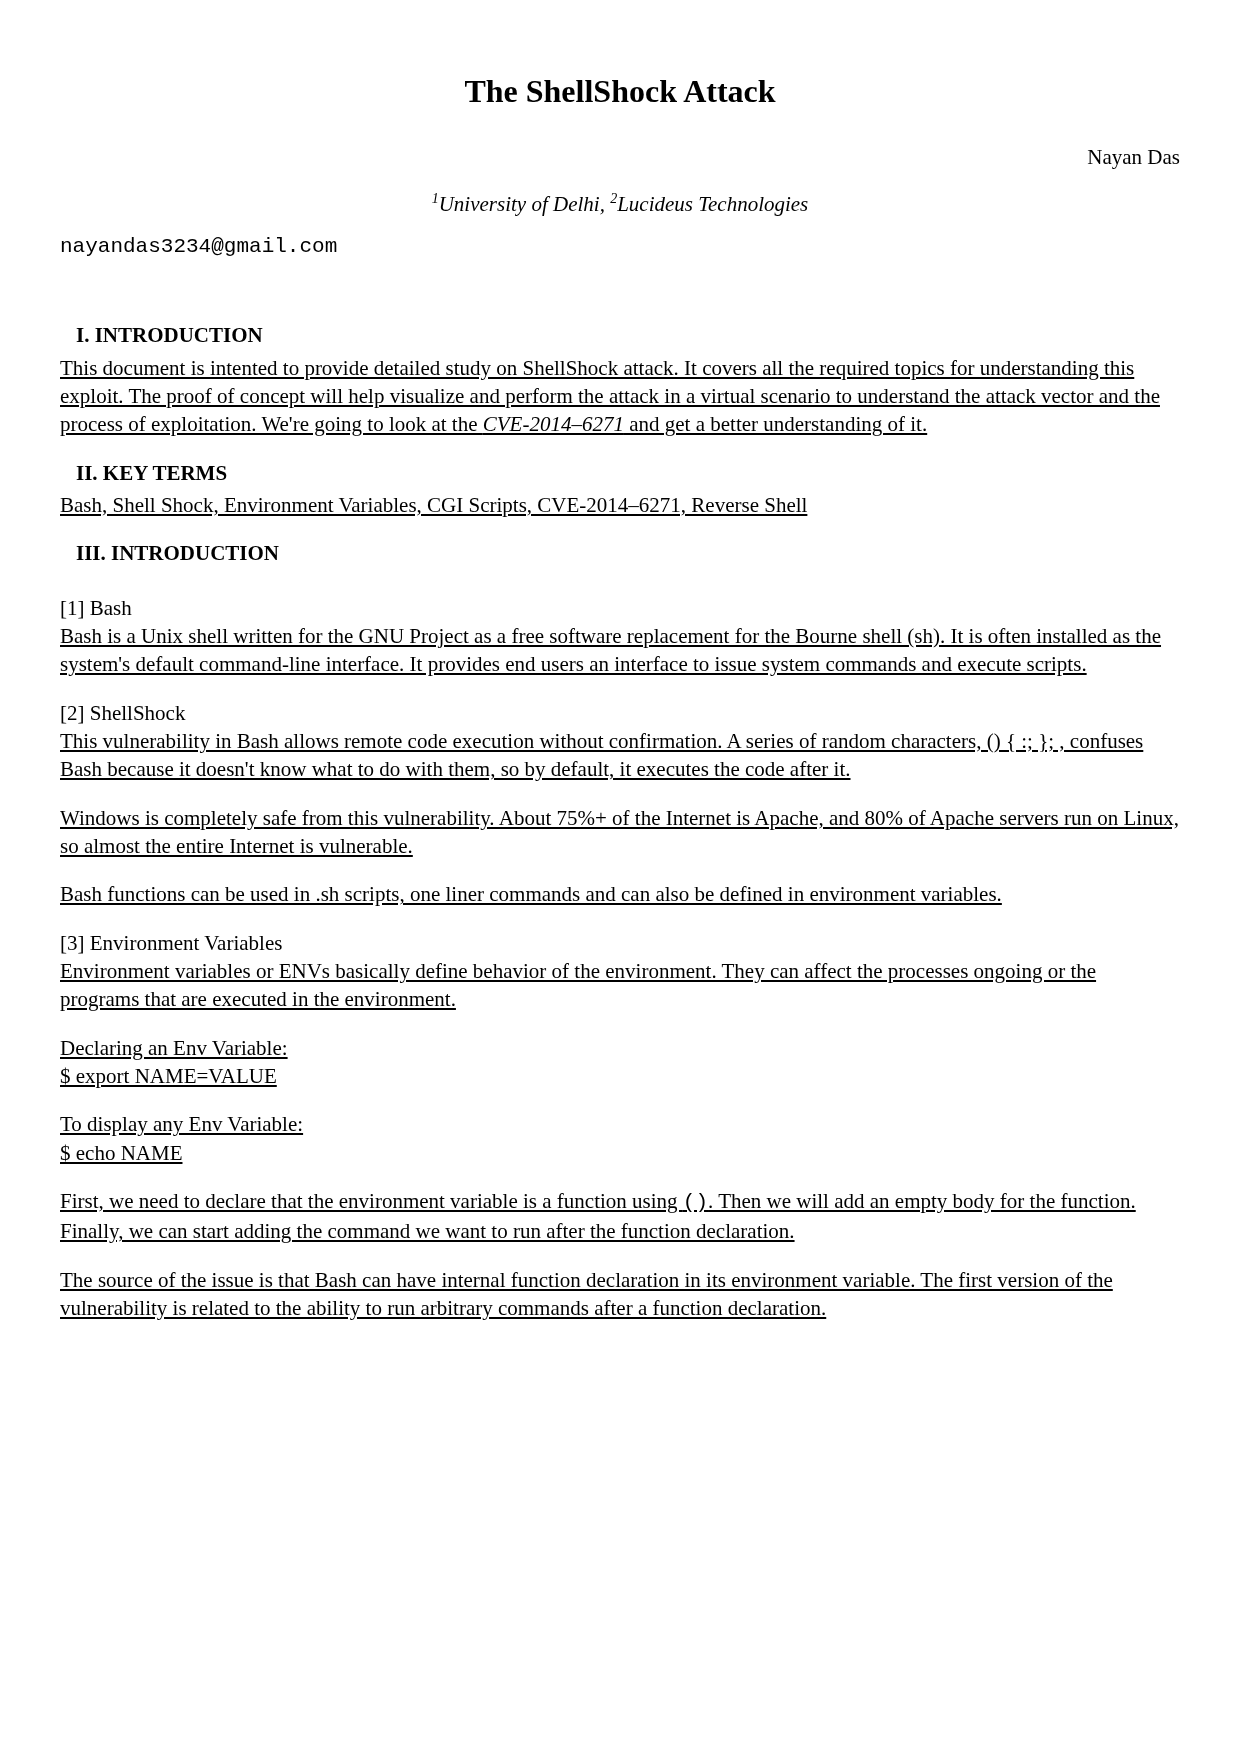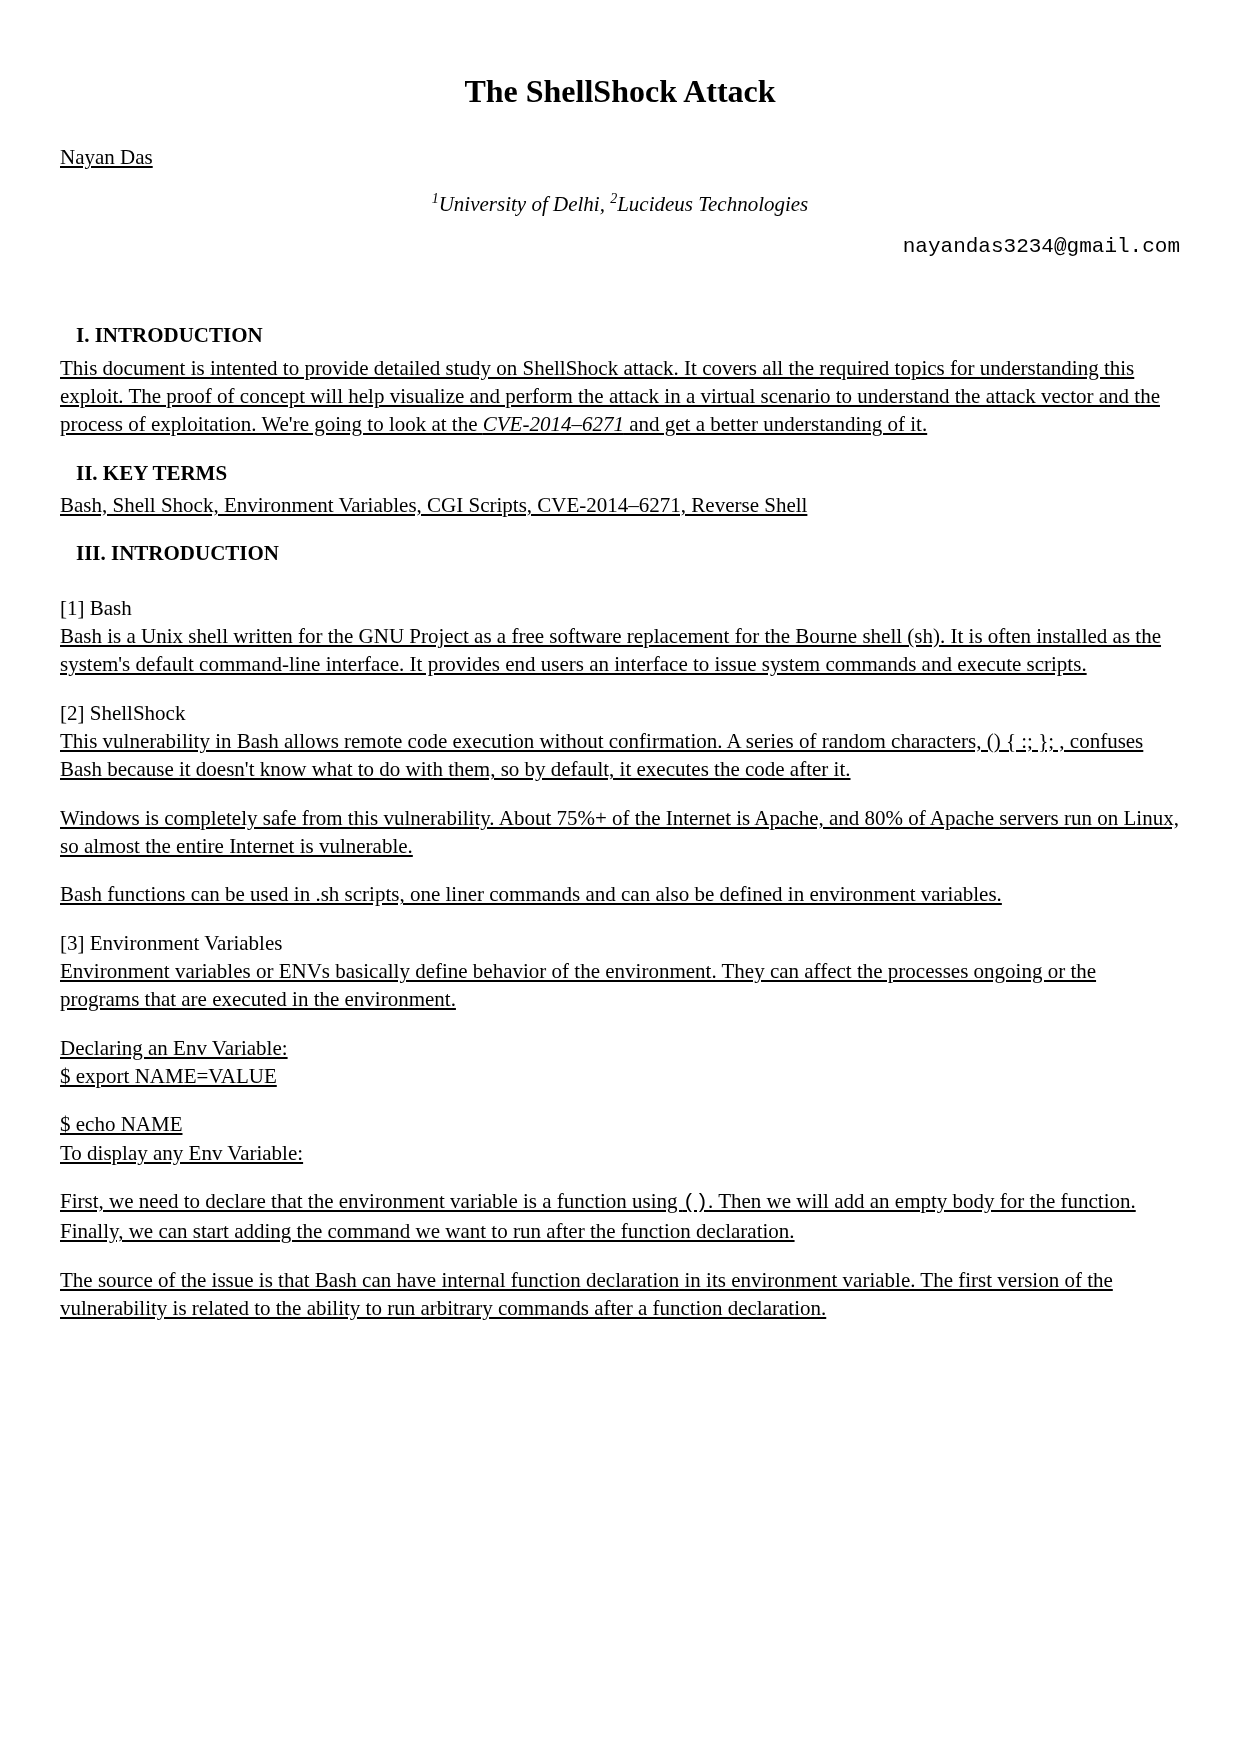--- a/index.html
+++ b/index.html
@@ -18,37 +18,36 @@
       line-height: 1.35;
     }
     .title {
       text-align: center;
       font-size: 32px;
       font-weight: bold;
       margin-top: 10px;
       margin-bottom: 30px;
     }
     .author {
-      text-align: left;
+      text-align: right;
       font-size: 21px;
       margin-bottom: 18px;
-      text-decoration: underline;
     }
     .affiliations {
       text-align: center;
       font-style: italic;
       font-size: 21px;
       margin-bottom: 15px;
     }
     .affiliations sup {
       font-size: 14px;
       font-style: italic;
     }
     .email {
-      text-align: right;
+      text-align: left;
       font-family: 'Courier New', Courier, monospace;
       font-size: 21px;
       margin-bottom: 60px;
     }
     .section-heading {
       font-weight: bold;
       margin-bottom: 4px;
       margin-left: 16px;
     }
     .body-text {
@@ -109,22 +108,22 @@
   <div>
     <div>[3] Environment Variables</div>
     <p class="body-text">Environment variables or ENVs basically define behavior of the environment. They can affect the processes ongoing or the programs that are executed in the environment.</p>
 
     <div class="body-text">
       <div>Declaring an Env Variable:</div>
       <div>$ export NAME=VALUE</div>
     </div>
 
     <div class="body-text">
+      <div>To display any Env Variable:</div>
       <div>$ echo NAME</div>
-      <div>To display any Env Variable:</div>
     </div>
 
     <p class="body-text">
       <span>First, we need to declare that the environment variable is a function using </span><span class="mono">()</span><span>. Then we will add an empty body for the function. Finally, we can start adding the command we want to run after the function declaration.</span>
     </p>
 
     <p class="body-text">The source of the issue is that Bash can have internal function declaration in its environment variable. The first version of the vulnerability is related to the ability to run arbitrary commands after a function declaration.</p>
   </div>
 </div>
 

